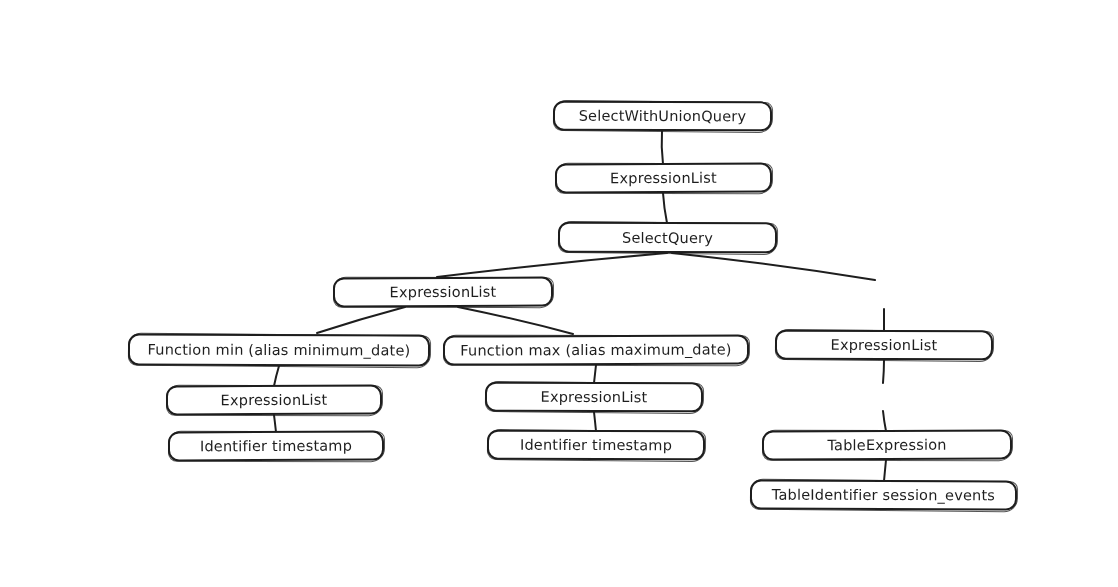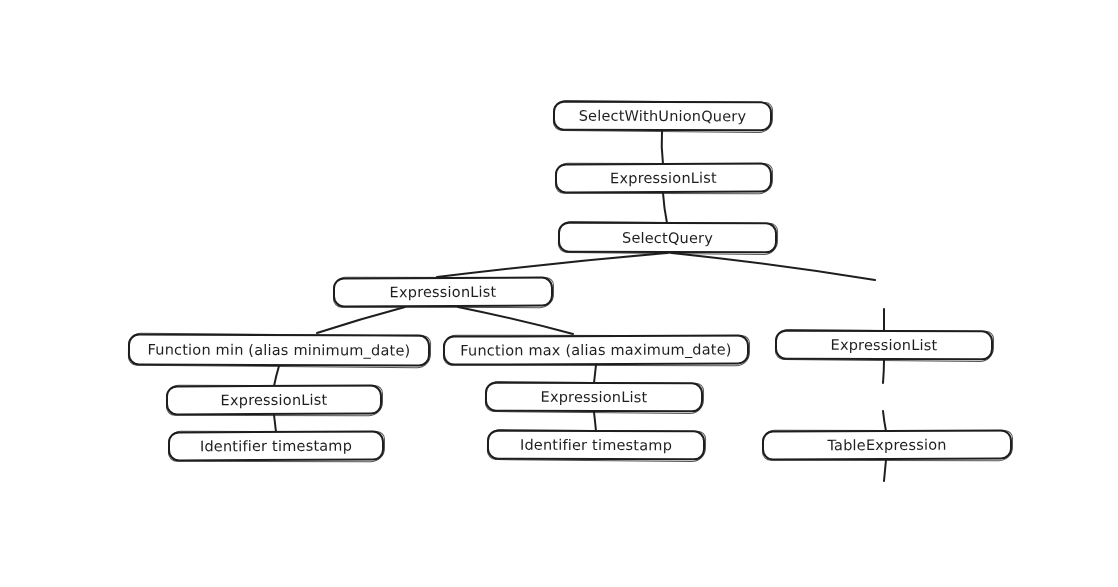--- a/index.html
+++ b/index.html
@@ -109,14 +109,17 @@
   </div>
 
   <div class="node" style="left:487px;top:430px;width:218px;height:30px">
     <span>Identifier timestamp</span>
   </div>
 
   <div class="node" style="left:762px;top:430px;width:250px;height:30px">
     <span>TableExpression</span>
   </div>
 
+  <div class="node" style="left:750px;top:480px;width:267px;height:30px">
+    <span>TableIdentifier session_events</span>
+  </div>
 
 </div>
 
 </body></html>

